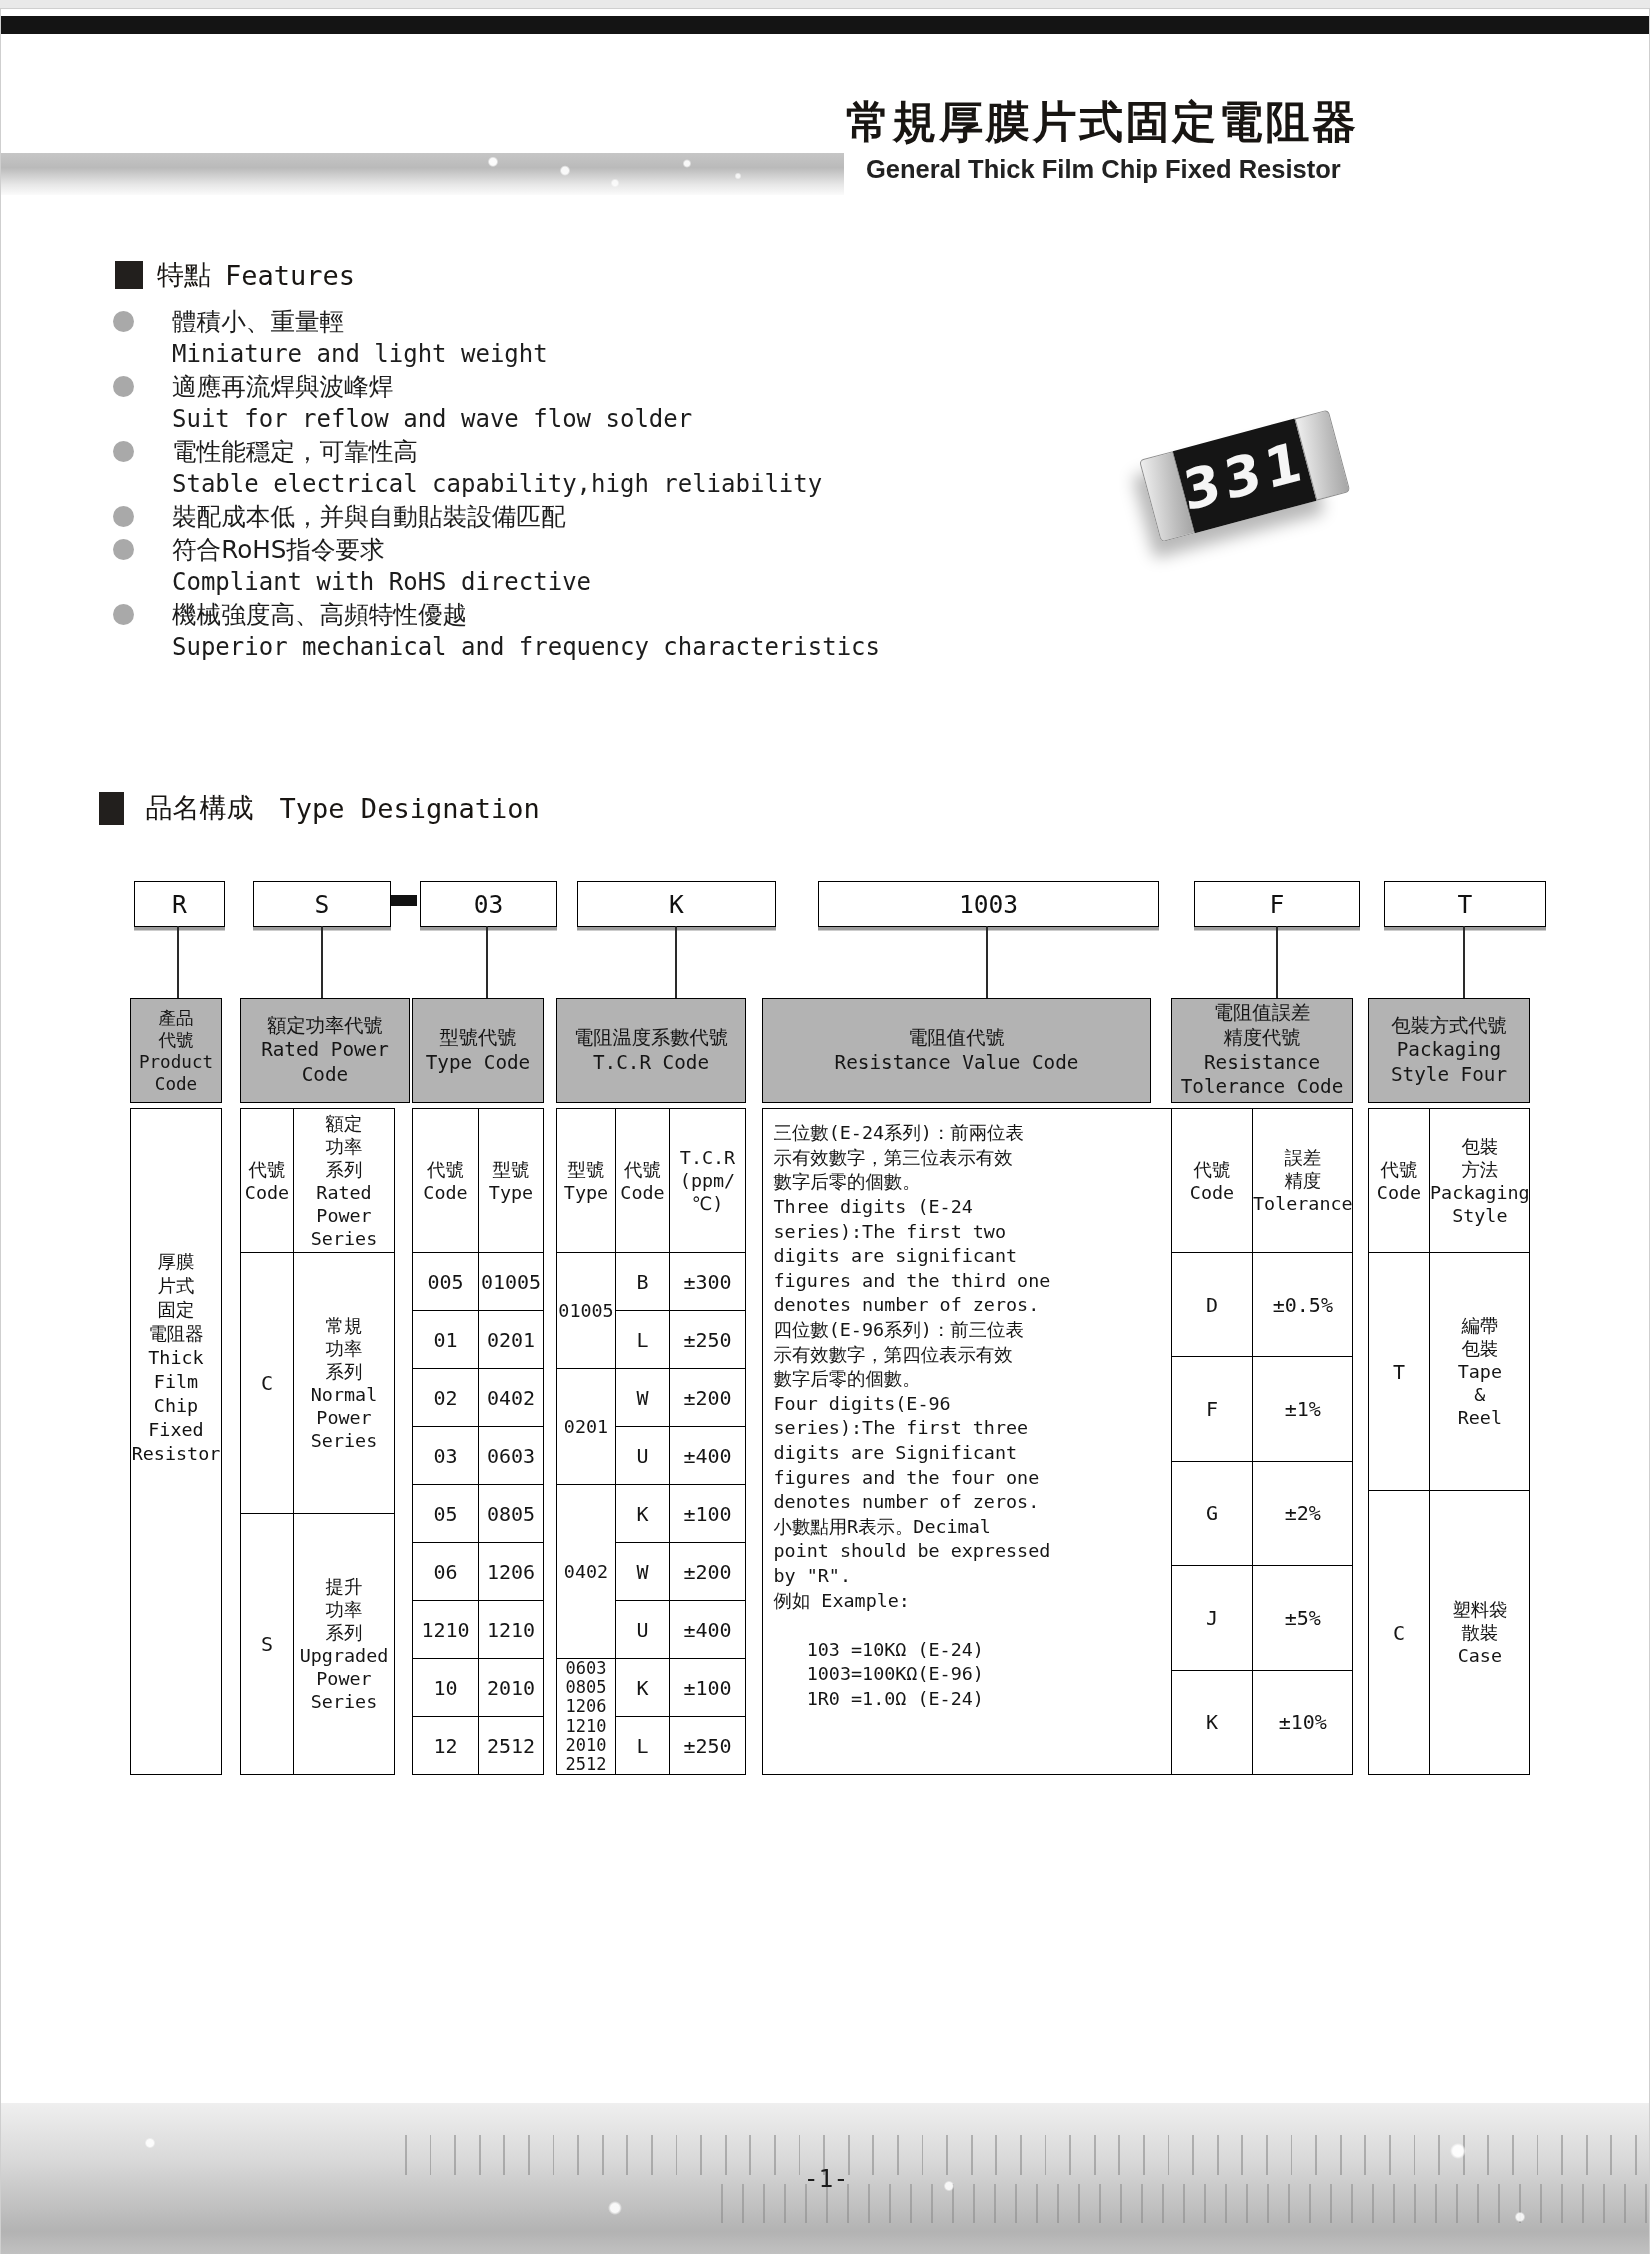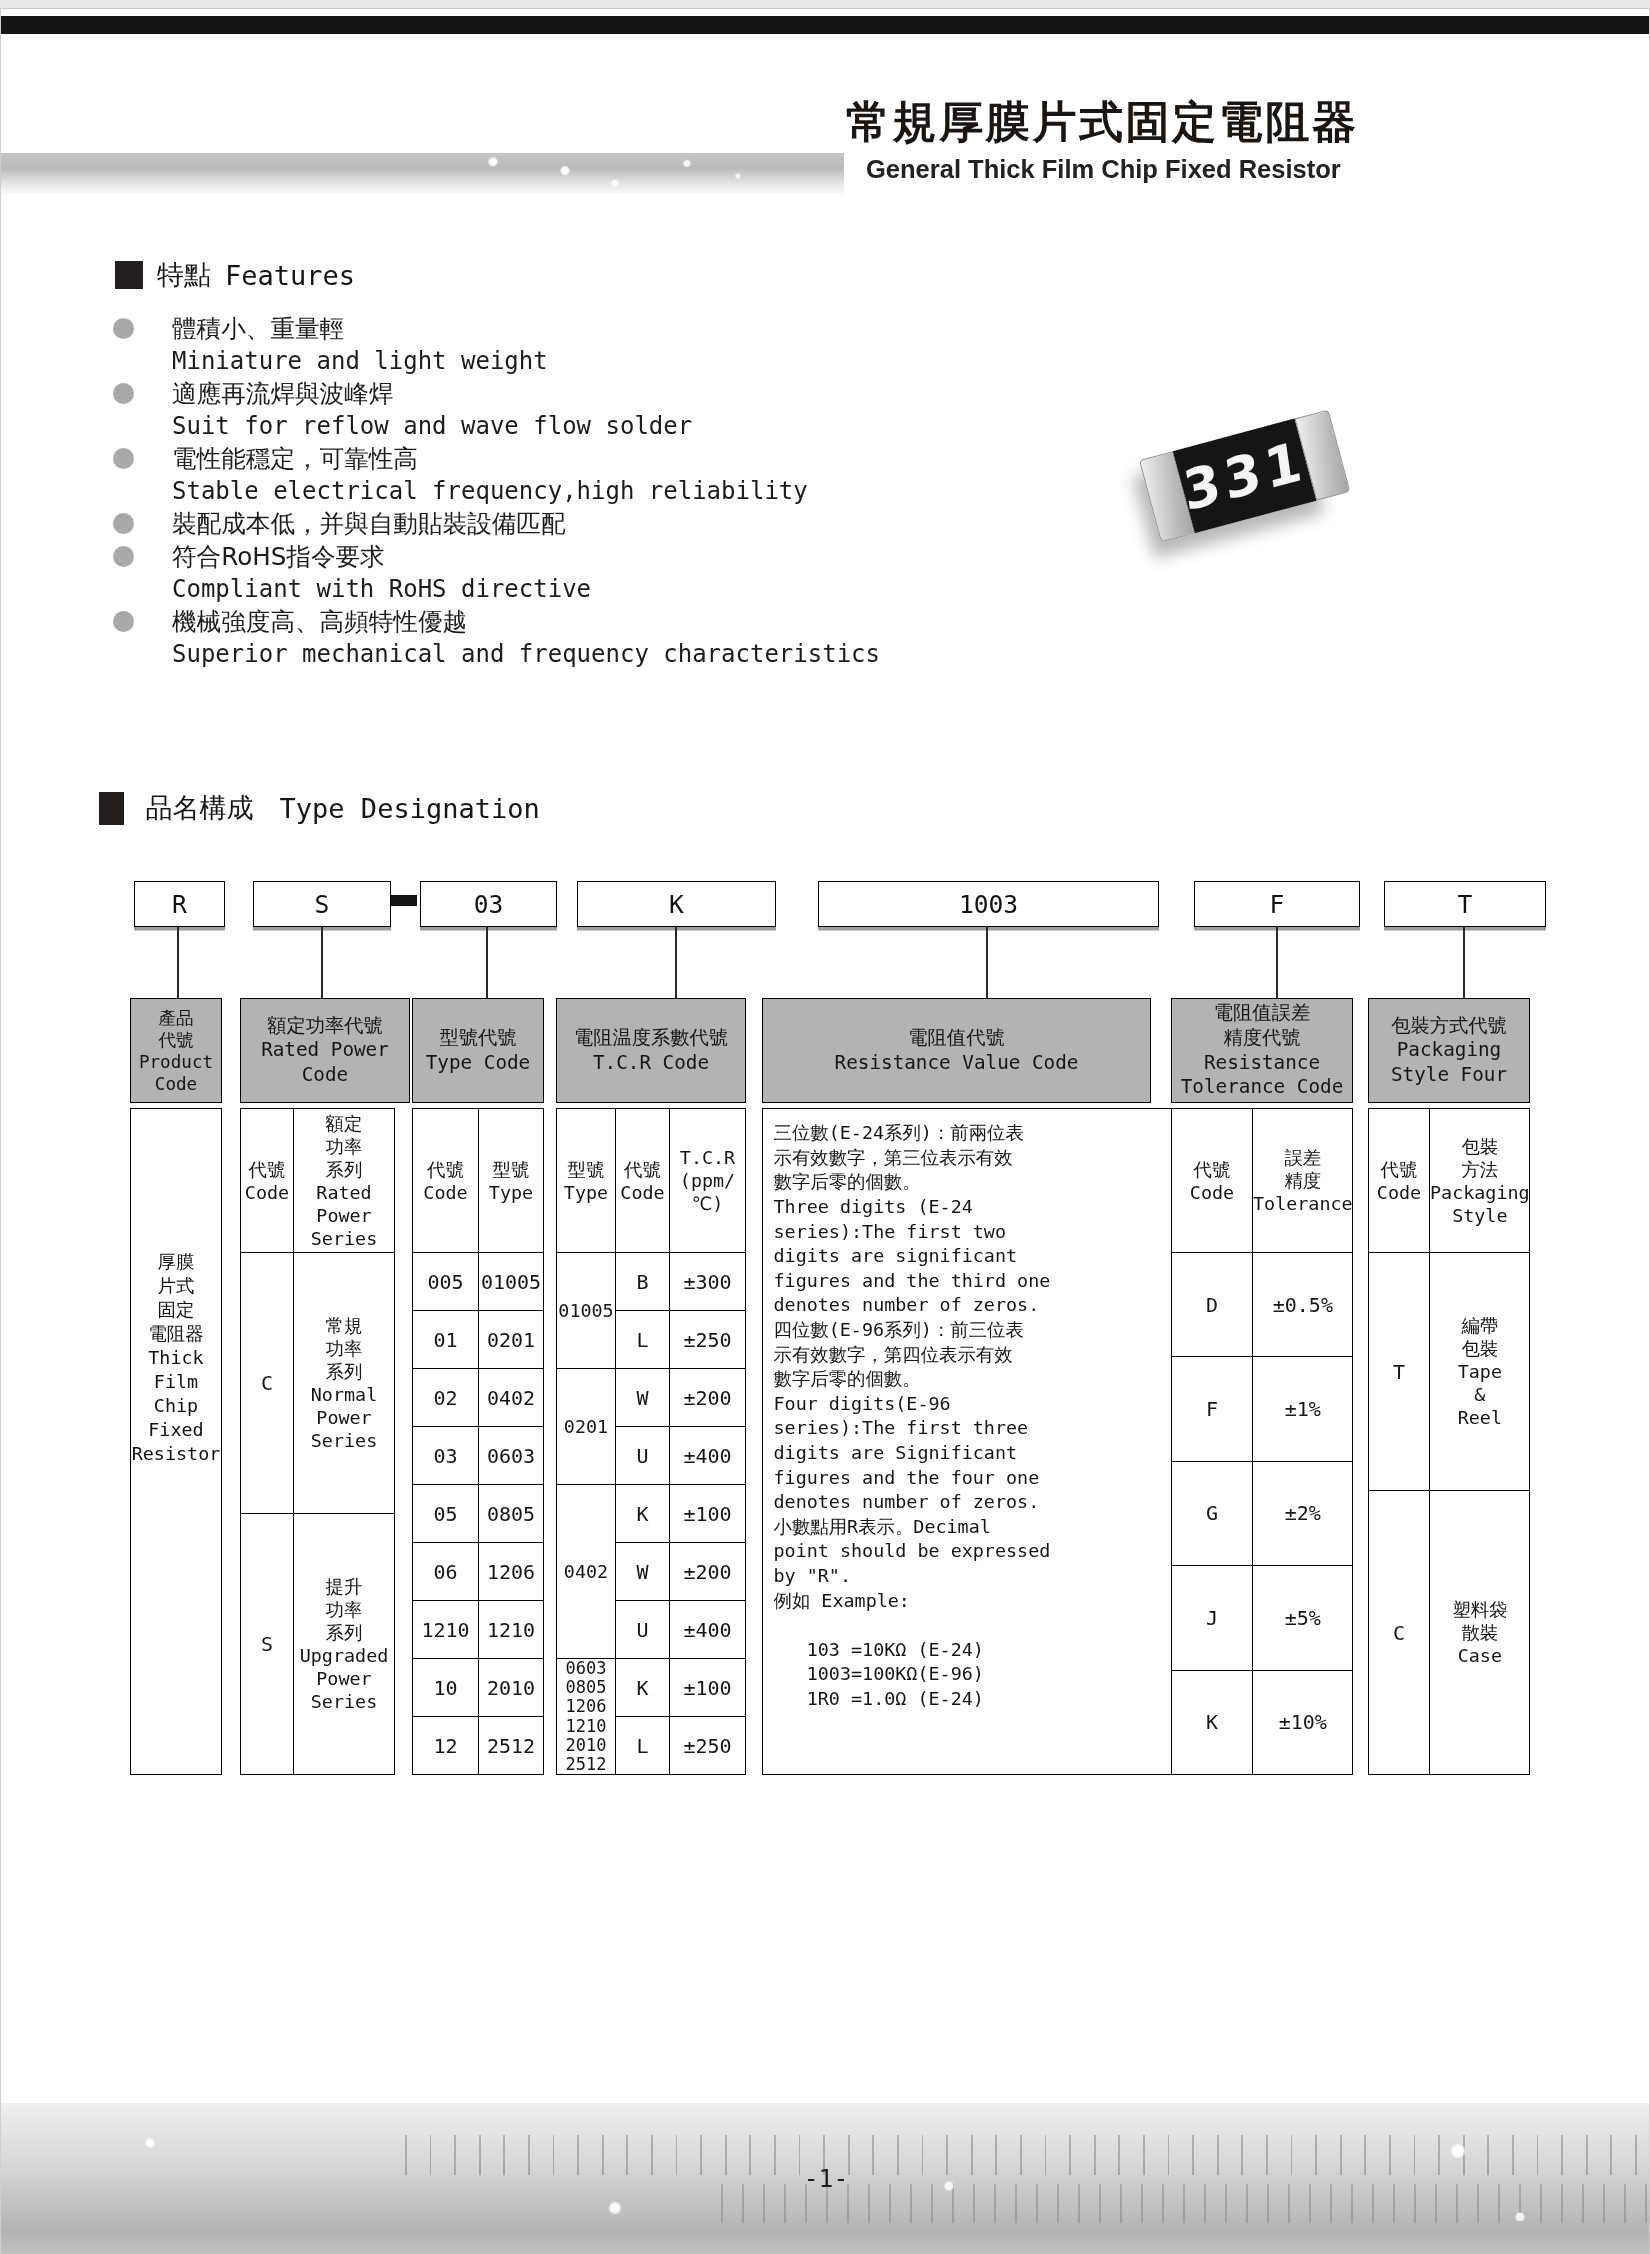--- a/index.html
+++ b/index.html
@@ -24,21 +24,21 @@
       radial-gradient(circle at 686px 10.5px, rgba(255,255,255,.9) 0 2.6px, transparent 4.4px),
       radial-gradient(circle at 737px 23px, rgba(255,255,255,.8) 0 1.8px, transparent 3.5px),
       linear-gradient(180deg,#c6c6c6 0%,#bababa 35%,#e7e7e7 75%,#fbfbfb 100%);}
 
   
   .sec-head{position:absolute;display:flex;align-items:center;font-size:27px;color:#181512;}
   .sq{background:#221f1d;flex:none;}
   .sec-en{font-family:"DejaVu Sans Mono","DejaVu Sans",monospace;}
 
   
-  .features{position:absolute;left:112px;top:303px;width:966px;}
+  .features{position:absolute;left:112px;top:296px;width:966px;}
   .feat-cn{display:flex;align-items:center;font-size:24.6px;line-height:33px;color:#1c1c1c;}
   .bullet{width:21px;height:21px;border-radius:50%;background:#a9a9a9;margin-right:38px;flex:none;}
   .feat-en{font-family:"DejaVu Sans Mono","DejaVu Sans",monospace;font-size:24px;
            line-height:32px;padding-left:59px;color:#1c1c1c;}
 
   
   .chip{position:absolute;left:1146px;top:427px;width:176px;height:85px;
         transform:rotate(-15deg);display:flex;border-radius:4.4px;
         box-shadow:-10.5px 14px 16px rgba(0,0,0,.28), inset 0 0 3.5px rgba(255,255,255,.4);}
   .cap{width:35px;flex:none;background:linear-gradient(100deg,#efefef,#bdbdbd 65%,#a5a5a5);
@@ -130,21 +130,21 @@
           <span class="bullet"></span>
           <span>適應再流焊與波峰焊</span>
         </div>
       <div class="feat-en">Suit for reflow and wave flow solder</div>
     </div>
     <div>
       <div class="feat-cn">
           <span class="bullet"></span>
           <span>電性能穩定，可靠性高</span>
         </div>
-      <div class="feat-en">Stable electrical frequency,high reliability</div>
+      <div class="feat-en">Stable electrical capability,high reliability</div>
     </div>
     <div>
       <div class="feat-cn">
           <span class="bullet"></span>
           <span>裝配成本低，并與自動貼裝設備匹配</span>
         </div>
     </div>
     <div>
       <div class="feat-cn">
           <span class="bullet"></span>

